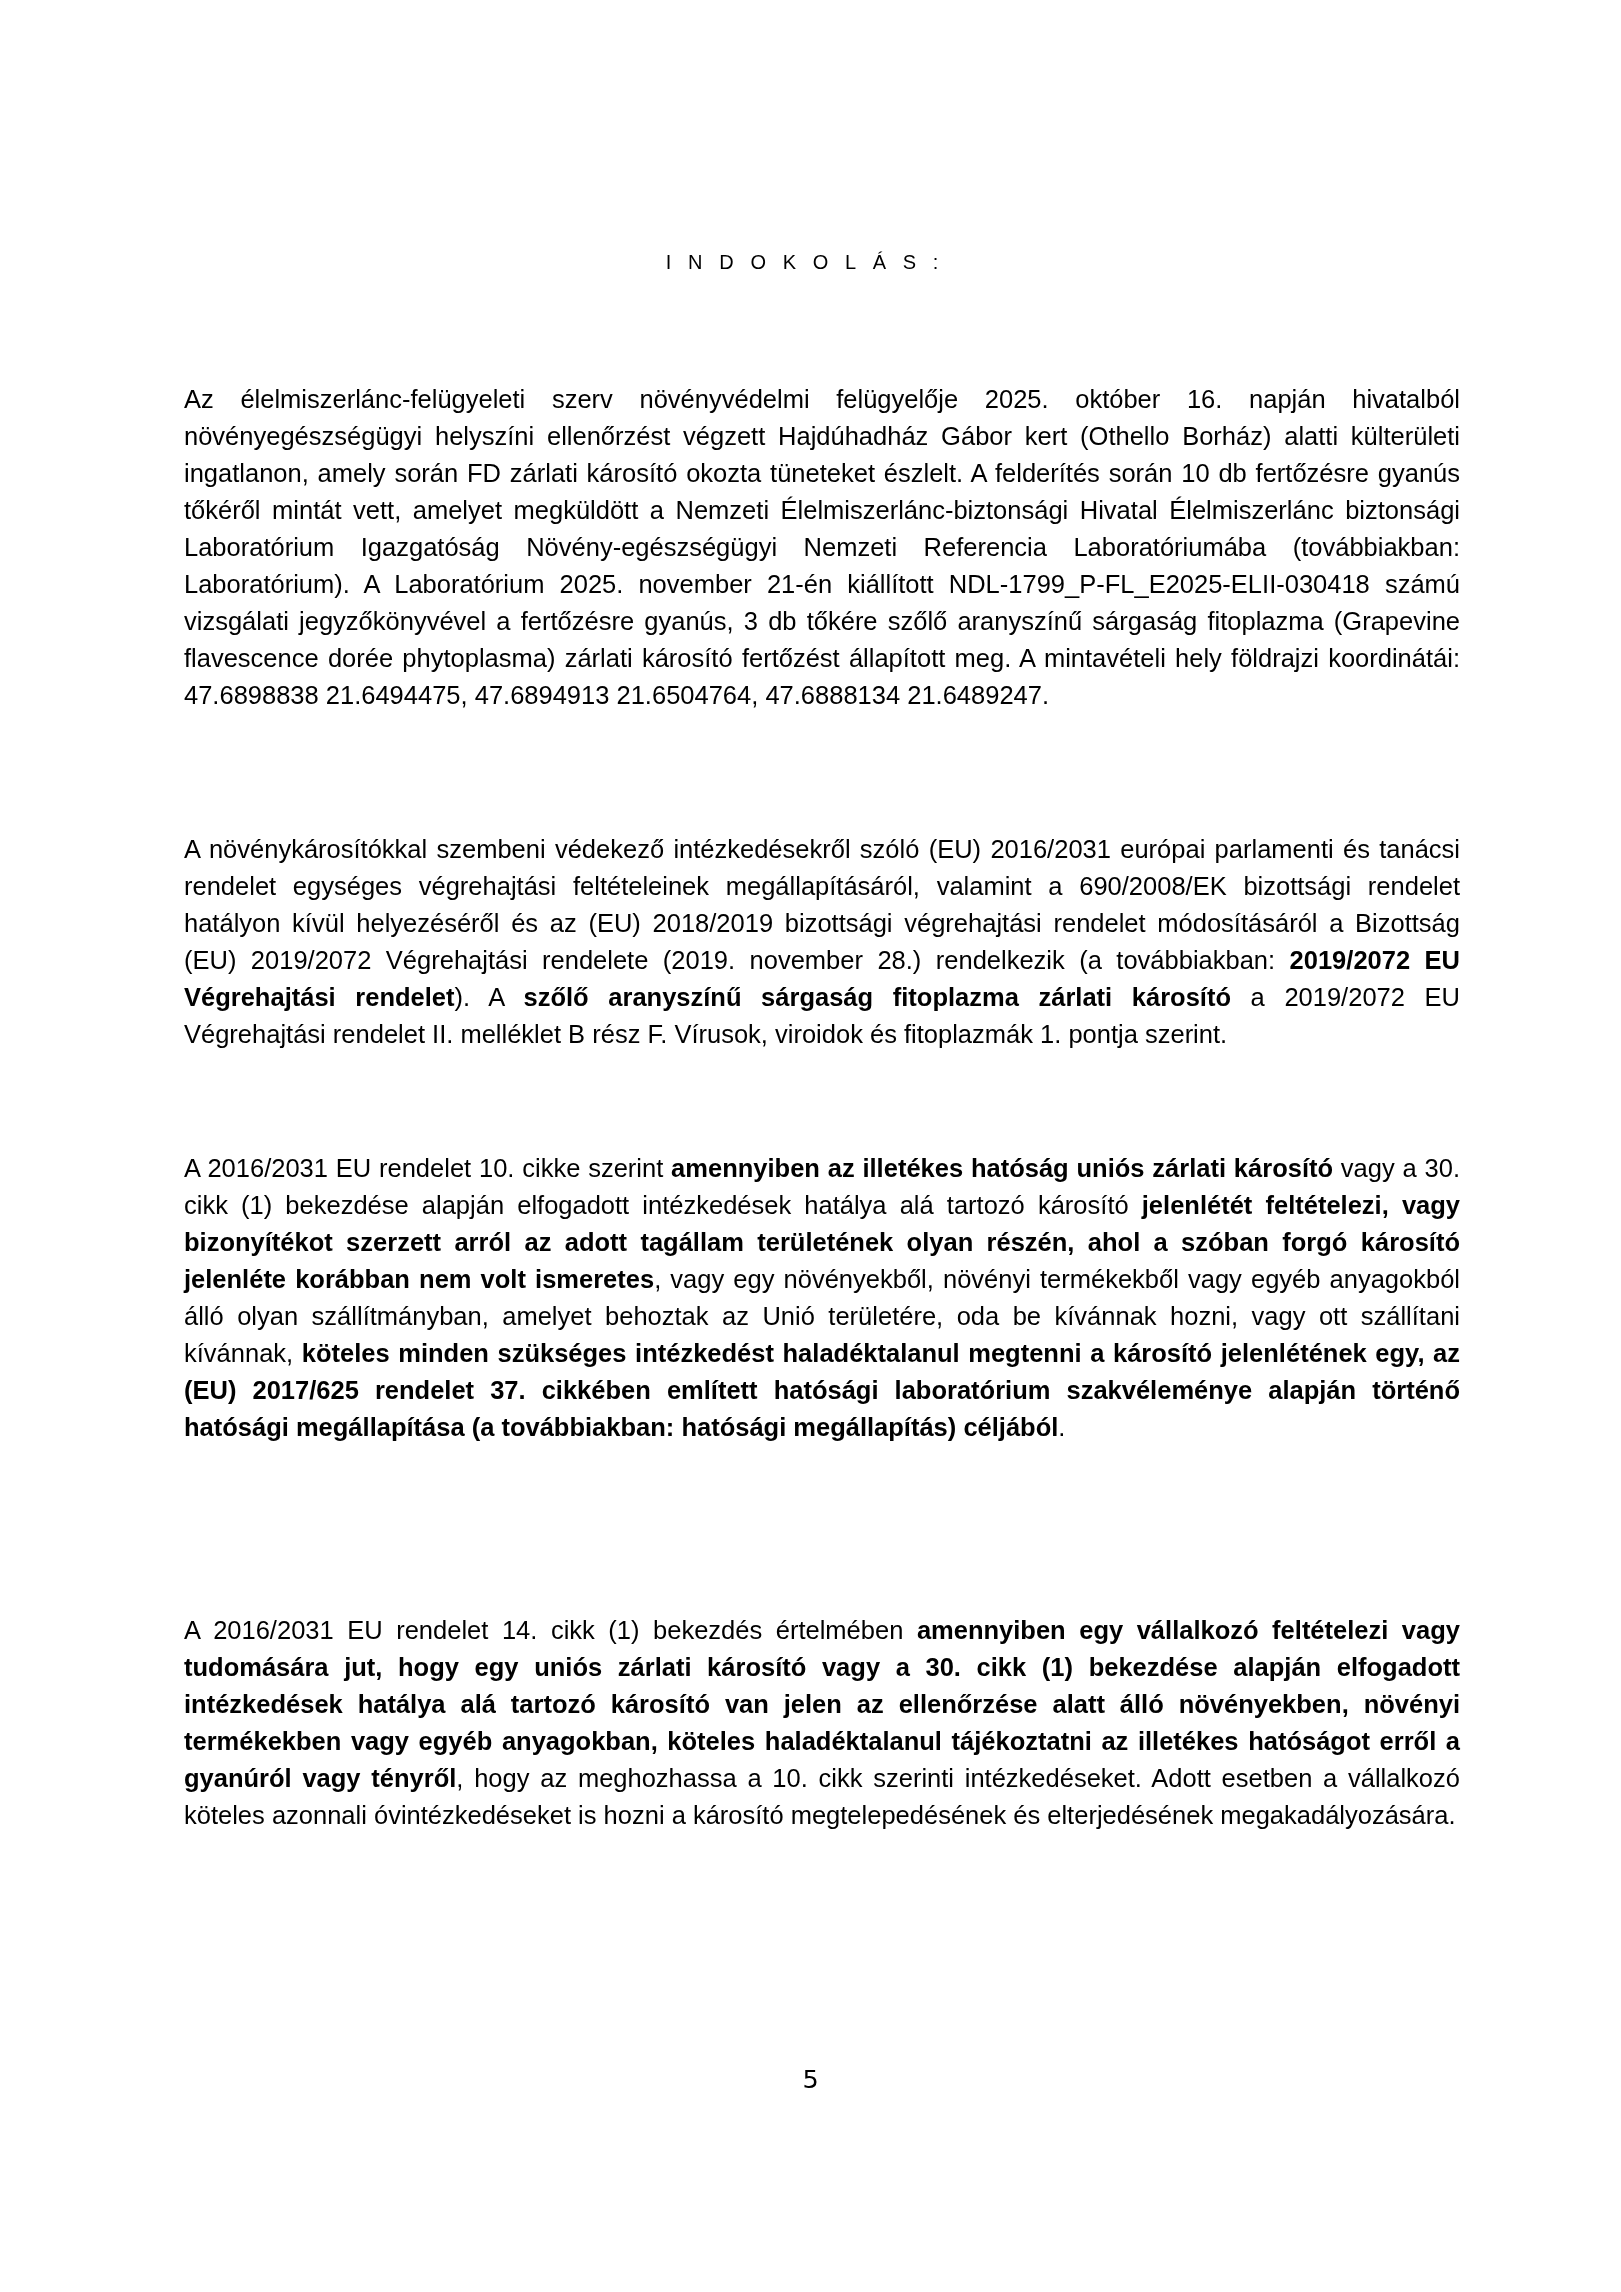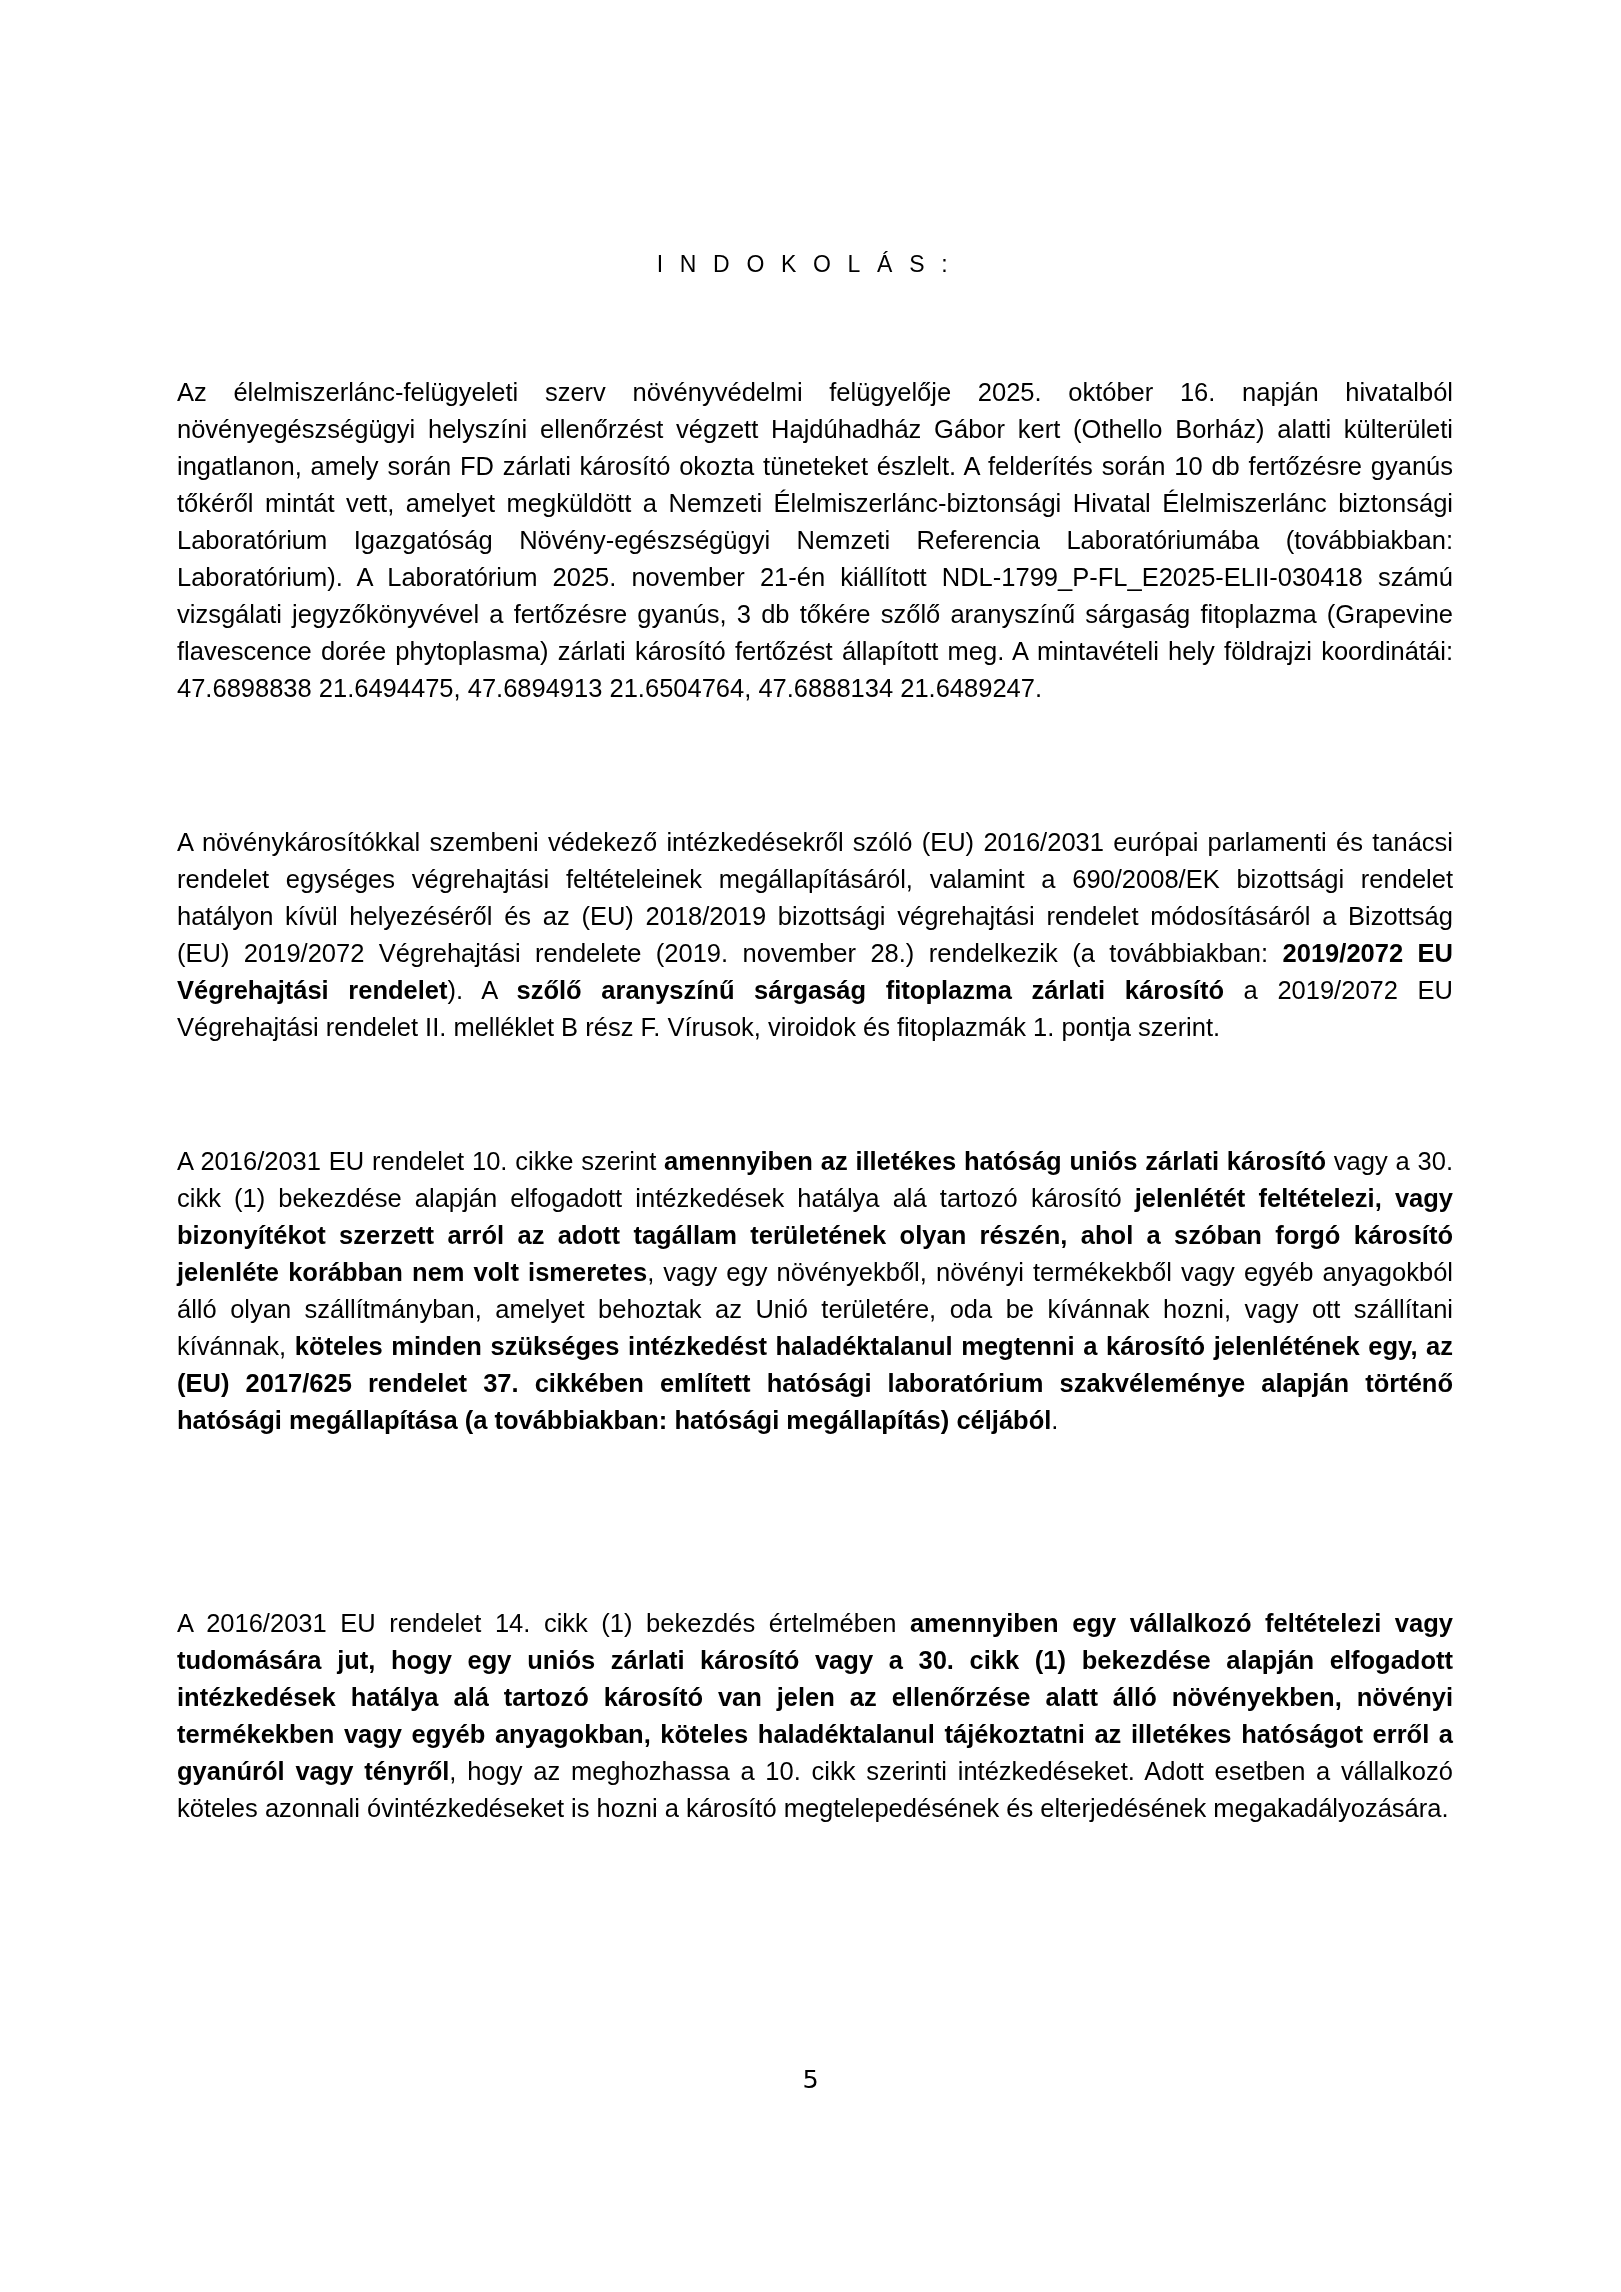--- a/index.html
+++ b/index.html
@@ -4,27 +4,27 @@
   <style>
     html, body { margin: 0; padding: 0; background: #ffffff; }
     body { width: 1621px; height: 2293px; position: relative; overflow: hidden; }
     .page {
       position: absolute; left: 0; top: 0; width: 1621px; height: 2293px;
       background: #ffffff; color: #000000;
       font-family: "Liberation Sans", sans-serif;
     }
     .heading {
       position: absolute; top: 251px; left: 0; width: 1621px;
-      text-align: center; font-size: 23px; letter-spacing: 16.7px;
+      text-align: center; font-size: 20px; letter-spacing: 16.7px;
       font-weight: normal; margin: 0;
     }
     .body {
       position: absolute; left: 177px; width: 1276px;
       font-size: 25.5px; line-height: 37px; text-align: justify;
-      margin: 0;
+      margin: 7px;
     }
     .p1 { top: 374px; }
     .subhead {
       position: absolute; left: 177px; top: 765px;
       font-size: 25.5px; font-weight: bold; text-decoration: underline;
       text-decoration-thickness: 2.9px; text-underline-offset: 3.9px; margin: 0;
     }
     .p2 { top: 824px; }
     .p3 { top: 1143px; }
     .p4 { top: 1494px; }

